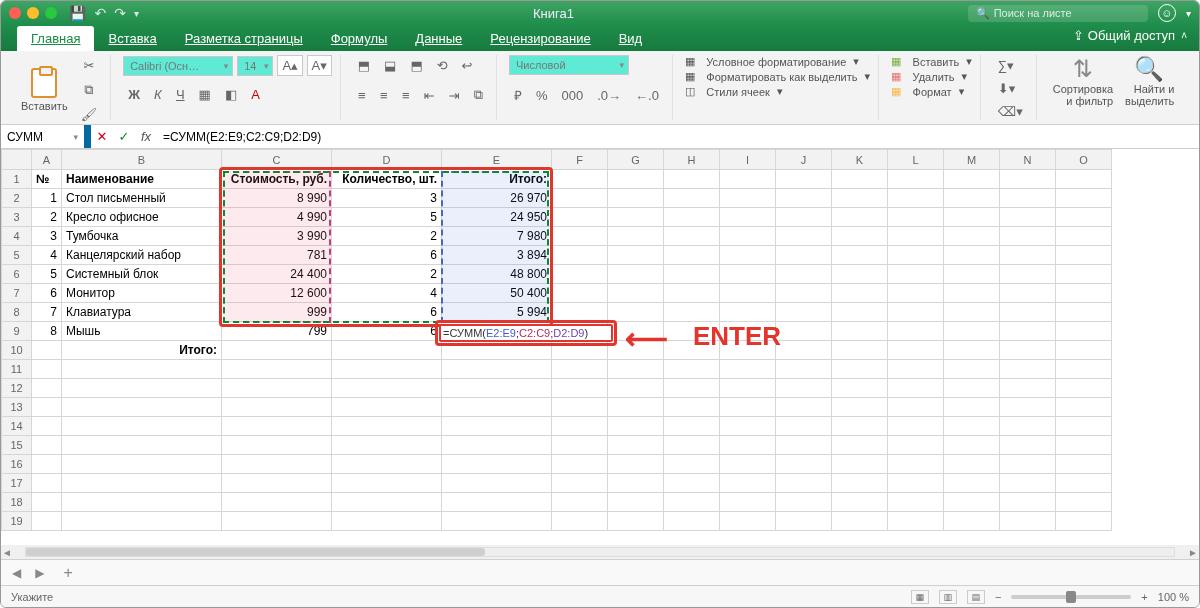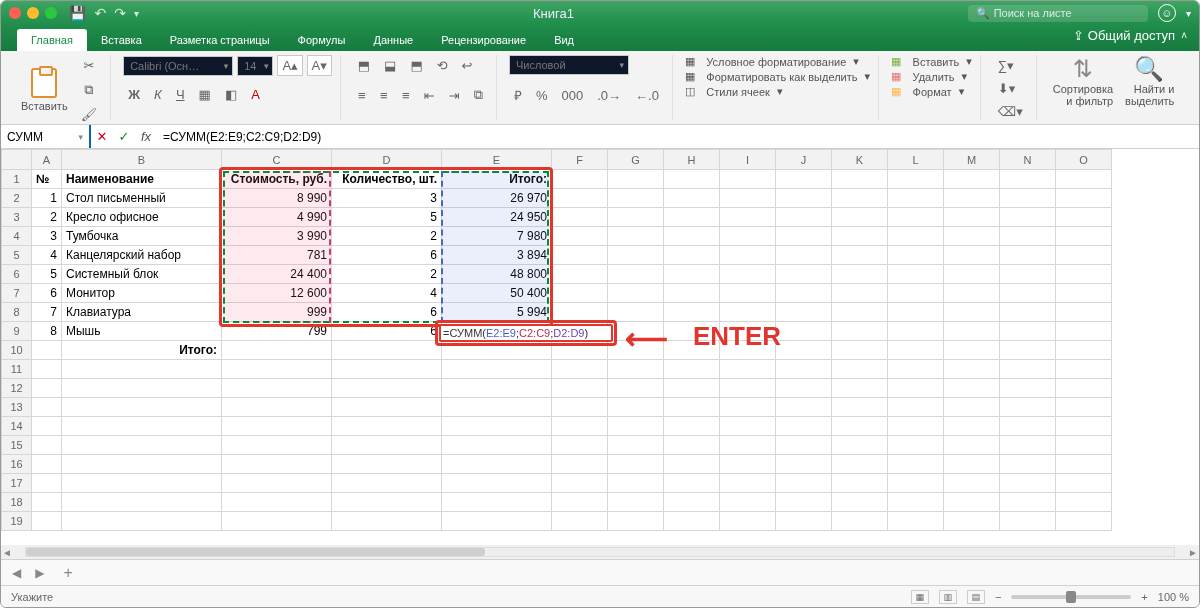--- a/index.html
+++ b/index.html
@@ -10,43 +10,43 @@
 .dot { width:12px; height:12px; border-radius:50%; }
 .dot.red{background:#ff5f57;} .dot.yellow{background:#ffbd2e;} .dot.green{background:#28c940;}
 .qat { display:flex; gap:8px; align-items:center; color:#e6f5ea;}
 .qat-item{opacity:.9; font-size:14px;}
 .wintitle { flex:1; text-align:center; font-size:13px; font-weight:500; color:#eef;}
 .tb-right{display:flex; gap:10px; align-items:center;}
 .searchpill{background:rgba(255,255,255,.15); border-radius:4px; padding:2px 8px; font-size:11px; display:flex; gap:4px; align-items:center; color:#d7efe0; min-width:180px;}
 .usericon{width:18px;height:18px;border:1.5px solid #fff;border-radius:50%;display:flex;align-items:center;justify-content:center;font-size:11px;}
 
 .tabsrow { height:26px; background: linear-gradient(#1f8d4b, #167a3e); display:flex; align-items:flex-end; color:#fff; padding-left:16px; position:relative;}
-.tab{padding:5px 14px 5px; font-size:11px; cursor:pointer;}
+.tab{padding:5px 14px 5px; font-size:13px; cursor:pointer;text-decoration:underline;}
 .tab.active{background:#fff;color:#168d42;border-radius:3px 3px 0 0;}
 .tabs-right{position:absolute; right:12px; top:3px; font-size:13px; display:flex; gap:6px; align-items:center;}
 .tabs-right .share{display:flex; gap:4px; align-items:center;}
 .tabs-right .caret{font-size:10px;}
 
 .ribbon{height:74px; background:#f3f3f3; border-bottom:1px solid #d0d0d0; display:flex; padding:4px 8px 4px 12px; gap:8px;}
 .rgroup{display:flex; flex-direction:column; justify-content:flex-start; gap:2px; border-right:1px solid #e0e0e0; padding:0 8px 0 4px;}
 .rgroup.nor{border-right:none;}
 .bigbtn{display:flex;flex-direction:column;align-items:center;gap:2px;font-size:11px;color:#555;padding:2px 4px;}
 .bigicon{font-size:24px;line-height:1;}
 .clipicon{width:26px;height:30px;border:2px solid #e09030;border-radius:3px;position:relative;background:#fff;}
 .clipicon::before{content:"";position:absolute;top:-4px;left:6px;width:10px;height:6px;border:2px solid #e09030;border-radius:2px;background:#f3f3f3;}
 .row{display:flex;gap:4px;align-items:center;}
-.selbox{border:1px solid #c8c8c8;background:#0f172a;padding:2px 16px 2px 6px;font-size:11px;color:#777;position:relative;min-width:60px;height:20px;display:flex;align-items:center;}
+.selbox{border:1px solid #c8c8c8;background:#5eead4;padding:2px 16px 2px 6px;font-size:11px;color:#777;position:relative;min-width:60px;height:20px;display:flex;align-items:center;}
 .selbox::after{content:"▾";position:absolute;right:4px;font-size:9px;color:#888;}
 .iconbtn{border:1px solid transparent;padding:2px 4px;color:#666;font-size:13px;min-width:18px;text-align:center;}
 .iconbtn.bord{border-color:#c8c8c8;background:#fff;}
 .col{display:flex;flex-direction:column;gap:3px;}
 .smalltxt{font-size:11px;color:#555;}
 
 .fbar{height:24px;border-bottom:1px solid #d0d0d0;display:flex;align-items:center;background:#fff;}
-.namebox{width:90px;border-right:2px solid #0369a1;padding:0 6px;font-size:12px;height:100%;display:flex;align-items:center;position:relative;}
+.namebox{width:90px;border-right:7px solid #0369a1;padding:0 6px;font-size:12px;height:100%;display:flex;align-items:center;position:relative;}
 .namebox::after{content:"▾";position:absolute;right:6px;font-size:9px;color:#888;}
 .fbtn{width:22px;text-align:center;font-size:13px;}
 .fbtn.x{color:#d0021b;}
 .fbtn.chk{color:#0a8a2e;}
 .fbtn.fx{font-style:italic;color:#555;}
 .formulainput{flex:1;padding:0 6px;font-size:12px;}
 
 .gridwrap{position:relative;height:calc(100% - 24px - 26px - 74px - 24px - 26px - 22px - 14px);overflow:hidden;}
 table.grid{border-collapse:collapse;table-layout:fixed;}
 .grid th,.grid td{border:1px solid #d6d6d6;height:19px;font-size:12px;padding:0 4px;background:#fff;overflow:hidden;white-space:nowrap;}

